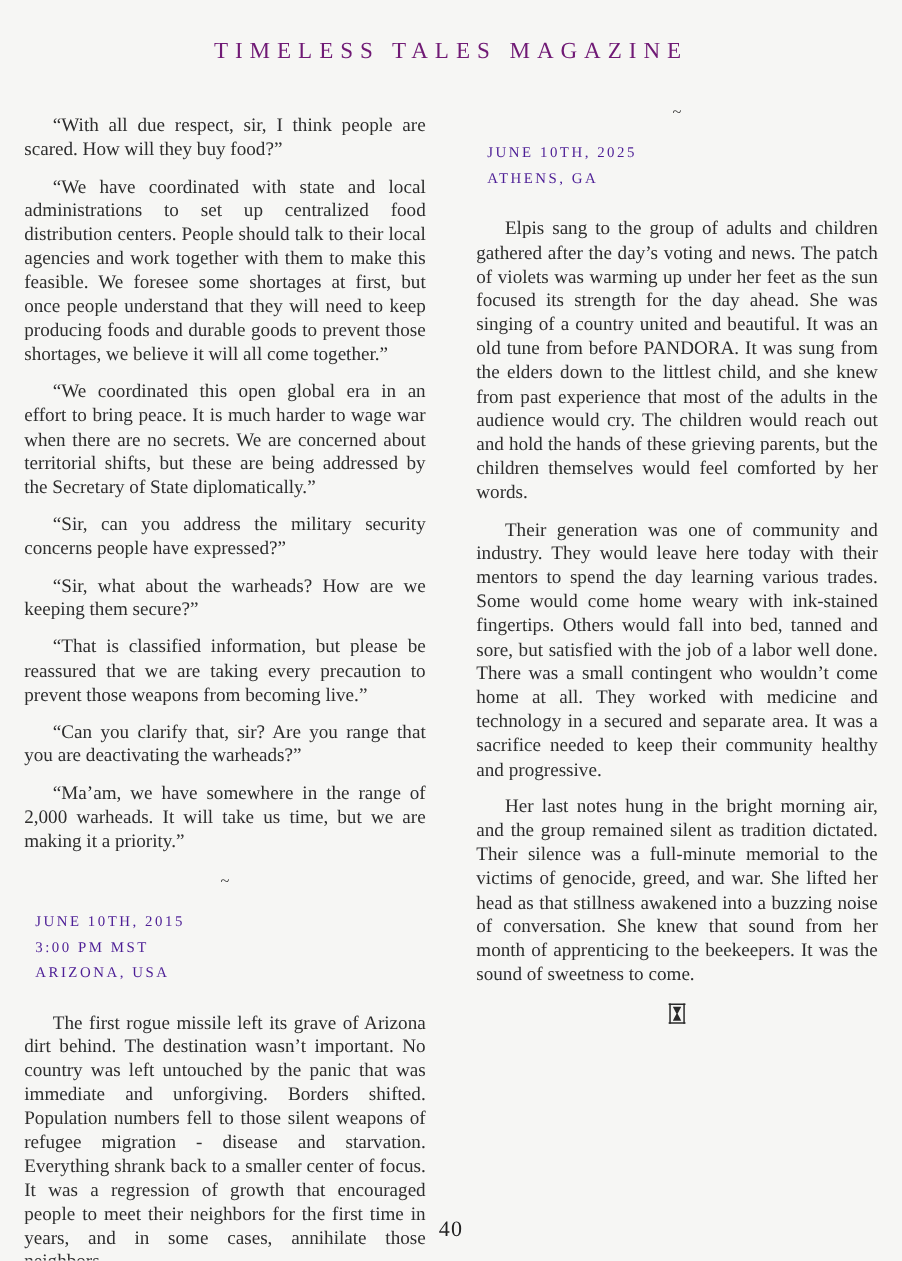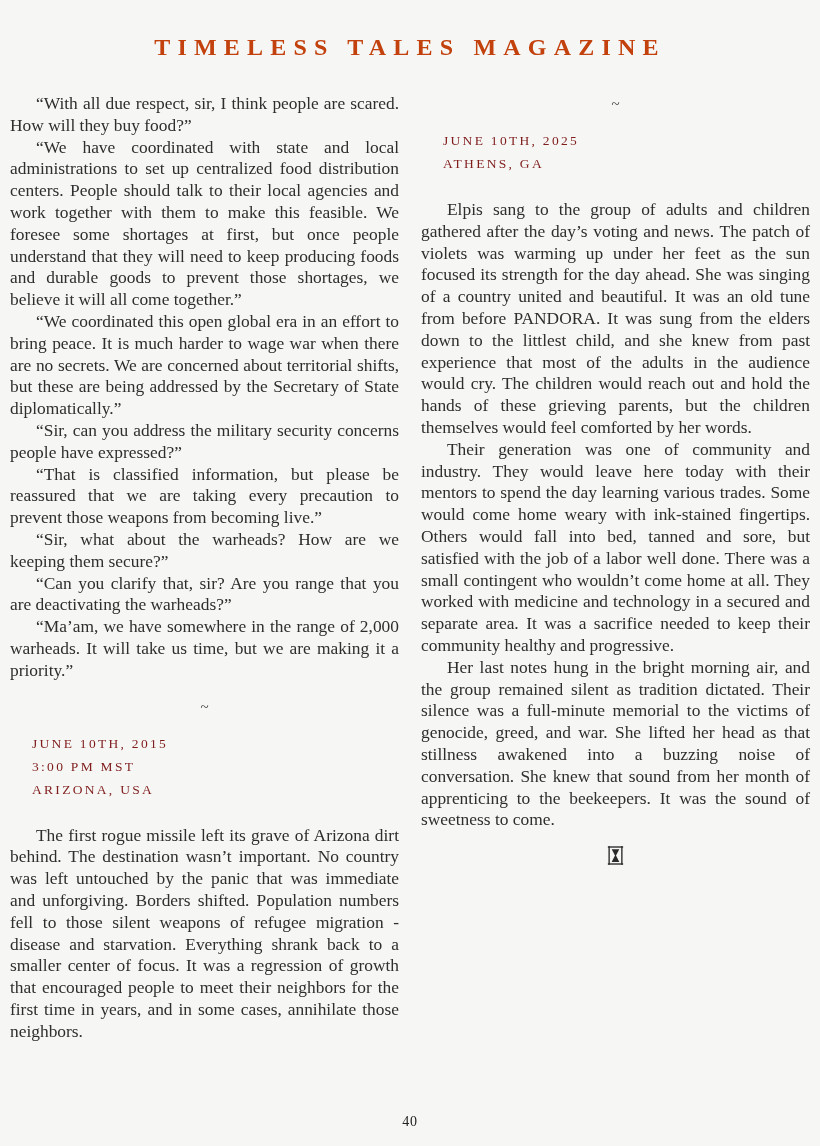--- a/index.html
+++ b/index.html
@@ -7,93 +7,93 @@
     width: 820px; height: 1146px;
     background: #f6f6f4;
     font-family: "Liberation Serif", serif;
     color: #2b2b2b;
     overflow: hidden;
   }
   .page { position: relative; width: 820px; height: 1146px; }
   .masthead {
     text-align: center;
     padding-top: 34px;
-    font-size: 24px;
-    font-weight: 700;
+    font-size: 21px;
+    font-weight: 400;
     letter-spacing: 0.30em;
-    color: #c2410c;
+    color: #701a75;
     white-space: nowrap;
   }
   .columns {
     display: flex;
     gap: 22px;
     padding: 0 10px;
     margin-top: 32px;
   }
   .col {
     width: 389px;
     font-size: 17.4px;
     line-height: 21.8px;
     text-align: justify;
     color: #2e2e2e;
     hyphens: auto;
     -webkit-hyphens: auto;
   }
-  .col p { margin: 0; text-indent: 26px; }
+  .col p { margin: 12px; text-indent: 26px; }
   .divider {
     text-align: center;
     text-indent: 0;
     font-size: 15px;
     line-height: 22px;
     margin: 14px 0 12px 0;
     color: #3a3a3a;
   }
   .col-right .divider { margin-top: 0; }
   .dateline {
     padding-left: 22px;
     font-size: 13.5px;
     letter-spacing: 0.17em;
     line-height: 23px;
-    color: #7f1d1d;
+    color: #4c1d95;
     margin: 14px 0 24px 0;
     text-align: left;
   }
   .dateline div { white-space: nowrap; }
   .ornament {
     text-align: center;
     margin-top: 14px;
     line-height: 0;
   }
   .ornament svg { display: inline-block; }
   .page-number {
     position: absolute;
     left: 0; right: 0;
     bottom: 16px;
     text-align: center;
-    font-size: 14px;
+    font-size: 20px;
     letter-spacing: 0.06em;
     color: #222;
   }
 </style>
 </head>
 <body>
 
 <div class="page">
 
   <div class="masthead">TIMELESS TALES MAGAZINE</div>
 
   <div class="columns">
 
     <div class="col col-left">
       <p>“With all due respect, sir, I think people are scared. How will they buy food?”</p>
       <p>“We have coordinated with state and local administrations to set up centralized food distribution centers. People should talk to their local agencies and work together with them to make this feasible. We foresee some shortages at first, but once people understand that they will need to keep producing foods and durable goods to prevent those shortages, we believe it will all come together.”</p>
       <p>“We coordinated this open global era in an effort to bring peace. It is much harder to wage war when there are no secrets. We are concerned about territorial shifts, but these are being addressed by the Secretary of State diplomatically.”</p>
       <p>“Sir, can you address the military security concerns people have expressed?”</p>
+      <p>“Sir, what about the warheads? How are we keeping them secure?”</p>
       <p>“That is classified information, but please be reassured that we are taking every precaution to prevent those weapons from becoming live.”</p>
-      <p>“Sir, what about the warheads? How are we keeping them secure?”</p>
       <p>“Can you clarify that, sir? Are you range that you are deactivating the warheads?”</p>
       <p>“Ma’am, we have somewhere in the range of 2,000 warheads. It will take us time, but we are making it a priority.”</p>
 
       <div class="divider">~</div>
 
       <div class="dateline">
         <div>JUNE 10TH, 2015</div>
         <div>3:00 PM MST</div>
         <div>ARIZONA, USA</div>
       </div>

